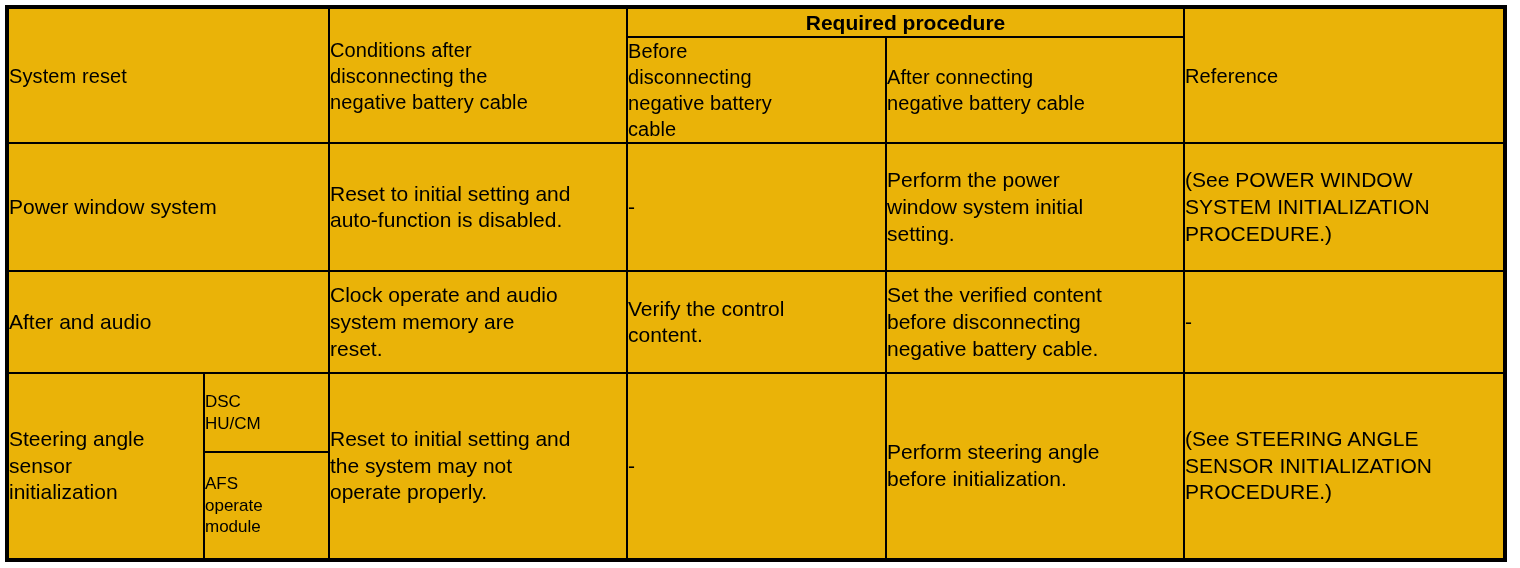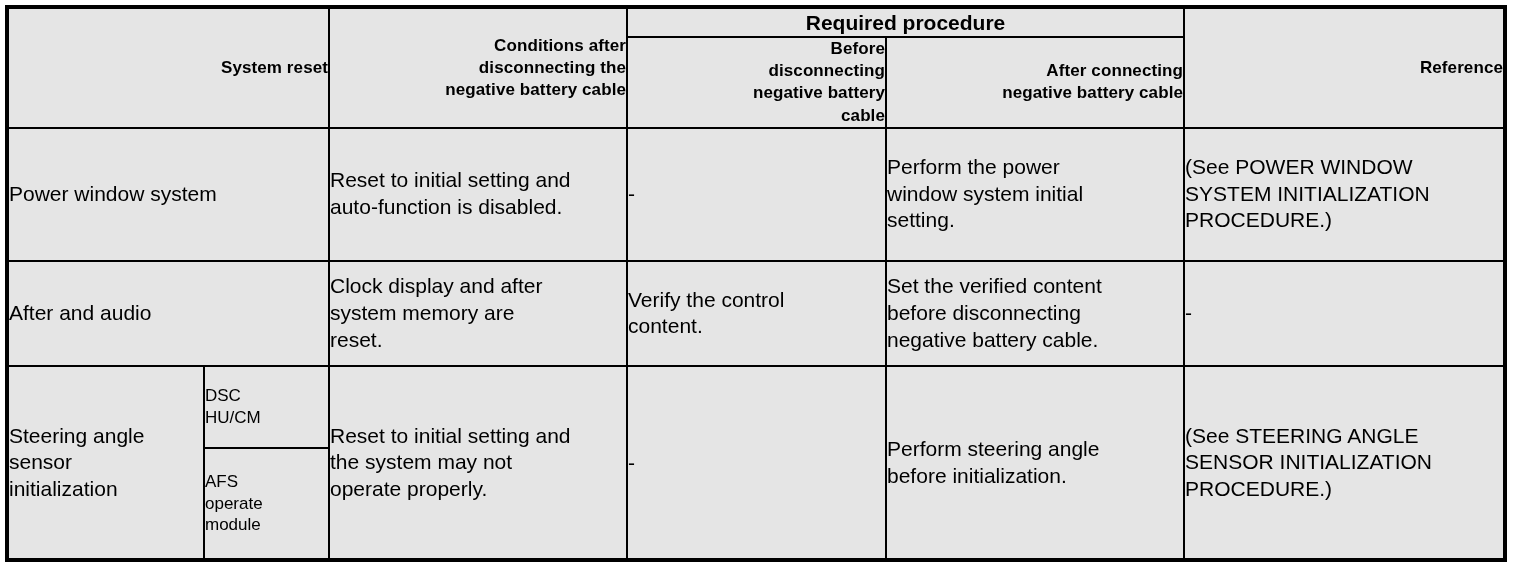--- a/index.html
+++ b/index.html
@@ -34,29 +34,29 @@
     table-layout: fixed;
     background: #ffffff;
     border: 4px solid #000000;
   }
 
   table.grid td,
   table.grid th {
     border: 2px solid #000000;
     padding: 0;
     vertical-align: middle;
-    background: #e5e5e5;
+    background: #eab308;
   }
 
   
   th.hdr {
-    font-weight: bold;
-    font-size: 17px;
+    font-weight: normal;
+    font-size: 20px;
     line-height: 1.30;
-    text-align: right;
+    text-align: left;
     padding: 4px 6px;
     letter-spacing: 0.1px;
   }
   th.hdr-span {
     font-weight: bold;
     font-size: 21px;
     line-height: 1.30;
     text-align: center;
     padding: 5px 6px 6px 6px;
   }
@@ -156,21 +156,21 @@
 SYSTEM INITIALIZATION
 PROCEDURE.)</span>
         </td>
       </tr>
 
       <tr style="height:97px">
         <td class="cell" colspan="2">
           <span class="cell-text">After and audio</span>
         </td>
         <td class="cell">
-          <span class="cell-text">Clock display and after
+          <span class="cell-text">Clock operate and audio
 system memory are
 reset.</span>
         </td>
         <td class="cell">
           <span class="cell-text">Verify the control
 content.</span>
         </td>
         <td class="cell">
           <span class="cell-text">Set the verified content
 before disconnecting

